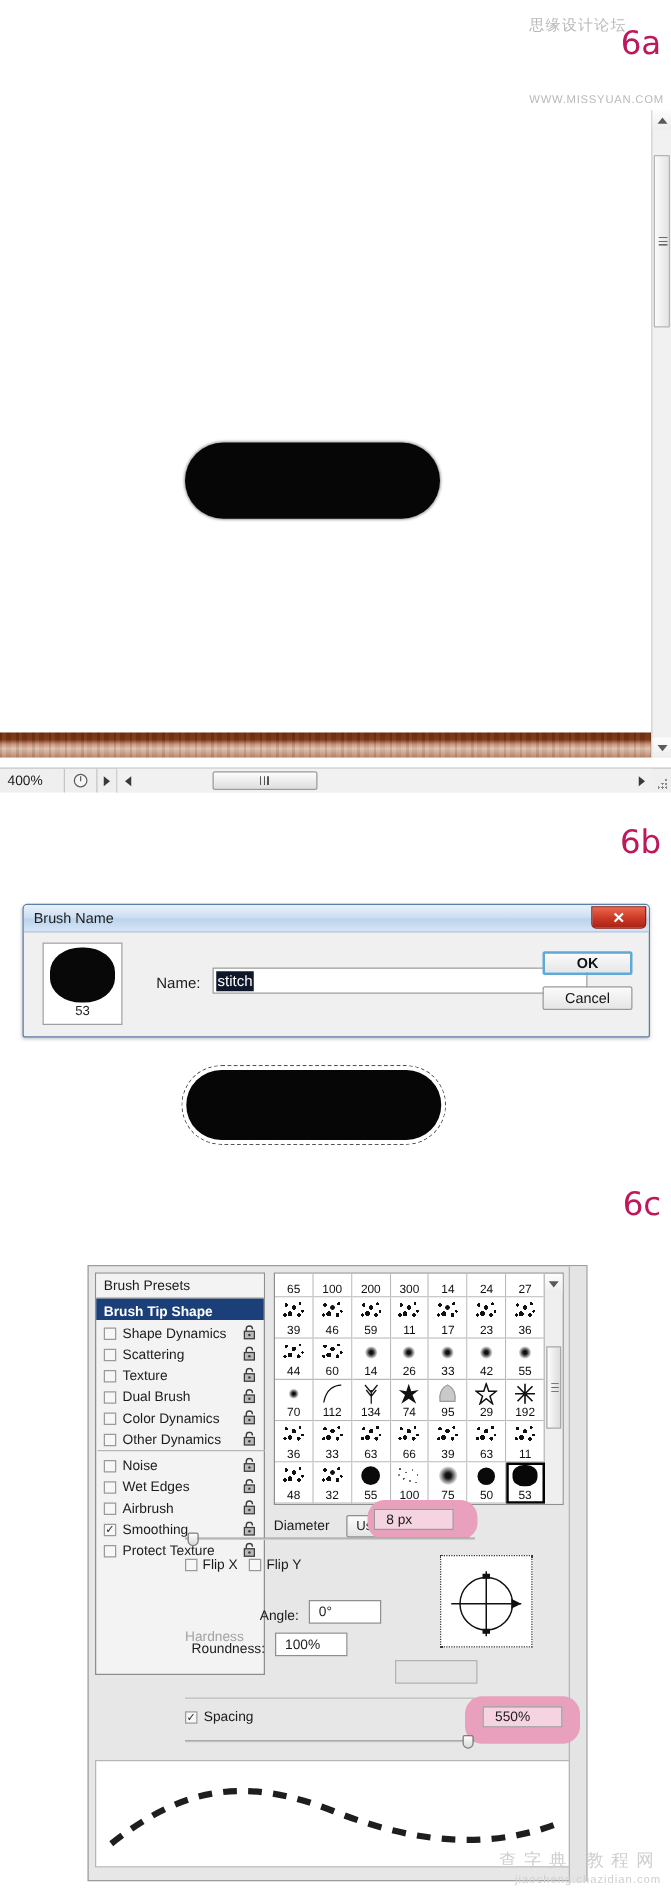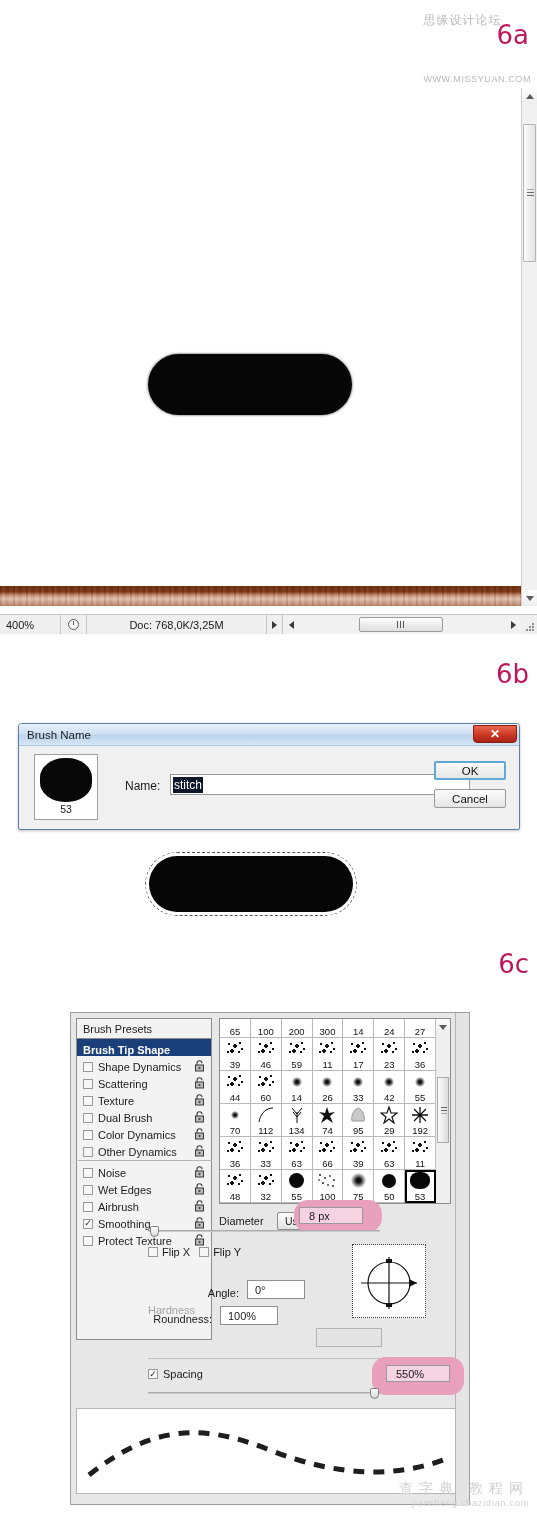--- a/index.html
+++ b/index.html
@@ -118,21 +118,21 @@
     background: #efefef;
     border-top: 1px solid #c8c8c8;
     display: flex; align-items: stretch;
     font-size: 11px; color: #1a1a1a;
   }
   #doc-statusbar .cell {
     display: flex; align-items: center;
     border-right: 1px solid #c5c5c5;
     padding: 0 6px;
   }
-  #sb-zoom { width: 61px; justify-content: flex-start; }
+  #sb-zoom { width: 52px; justify-content: flex-start; }
   #sb-preview-icon { width: 26px; justify-content: center; }
   #sb-docinfo { width: 180px; justify-content: center; }
   #sb-arrow-right { width: 16px; justify-content: center; }
   .clock-icon {
     width: 11px; height: 11px; border-radius: 50%;
     border: 1px solid #5e5e5e; position: relative; background: #f6f6f6;
   }
   .clock-icon::after {
     content: ""; position: absolute; left: 4px; top: 1px;
     width: 1px; height: 4px; background: #5e5e5e;
@@ -231,21 +231,21 @@
   }
   #bnd-ok, #bnd-cancel {
     position: absolute; right: 13px;
     width: 72px; height: 19px;
     font-size: 11.5px; color: #111;
     display: flex; align-items: center; justify-content: center;
     background: linear-gradient(180deg,#fbfbfb,#e6e6e6);
     border: 1px solid #9a9a9a; border-radius: 2px;
     cursor: pointer;
   }
-  #bnd-ok { top: 15px; border: 2px solid #5fa8d8; }
+  #bnd-ok { top: 15px; border: 2px solid #5fa8d8; font-weight: bold; }
   #bnd-cancel { top: 43px; }
 
   
   #selection-pill-wrap {
     position: absolute; left: 145px; top: 852px;
     width: 212px; height: 64px;
   }
   #selection-pill {
     position: absolute; left: 4px; top: 4px;
     width: 204px; height: 56px;
@@ -548,21 +548,20 @@
       <div class="sb-arrow bot-arrow">
           <span class="tri tri-down"></span>
         </div>
     </div>
 
     <div id="doc-statusbar">
       <div class="cell" id="sb-zoom">400%</div>
       <div class="cell" id="sb-preview-icon">
         <span class="clock-icon"></span>
       </div>
-      <div class="cell" id="sb-docinfo">Doc: 768,0K/3,25M</div>
       <div class="cell" id="sb-arrow-right">
           <span class="tri tri-right"></span>
         </div>
       <div id="sb-hscroll">
         <div class="hs-arrow">
             <span class="tri tri-left"></span>
           </div>
         <div id="sb-hthumb">
             <span class="grip"></span>
           </div>

